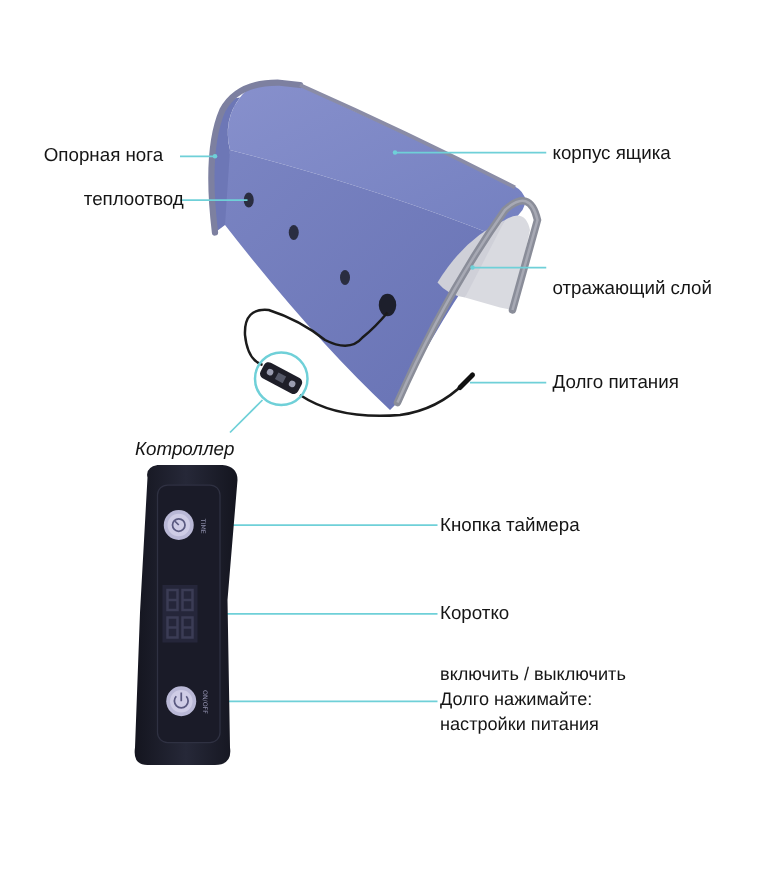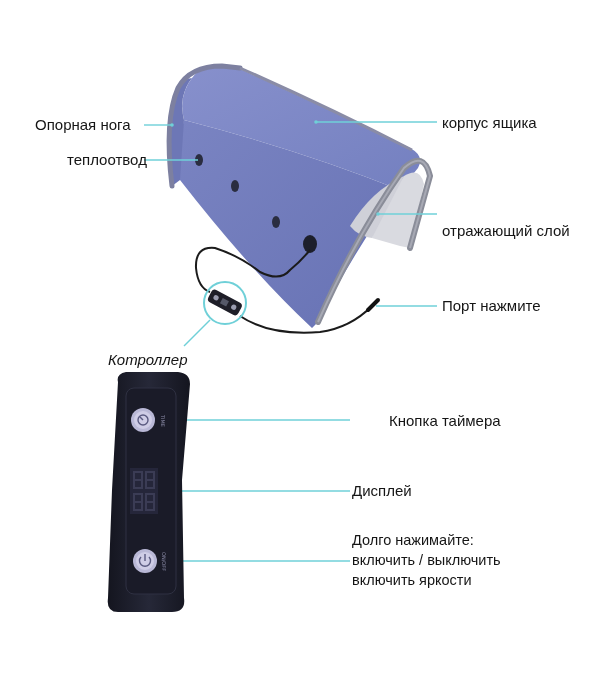--- a/index.html
+++ b/index.html
@@ -120,23 +120,23 @@
 
       <text x="161" y="415" font-size="5" fill="#8e8eaa" transform="rotate(90 161 415)" font-family="DejaVu Sans, sans-serif">TIME</text>
       <text x="162" y="552" font-size="5" fill="#8e8eaa" transform="rotate(90 162 552)" font-family="DejaVu Sans, sans-serif">ON/OFF</text>
     </g>
   </svg>
 
   <div class="label" style="left:35px; top:116px;">Опорная нога</div>
   <div class="label" style="left:67px; top:151px;">теплоотвод</div>
   <div class="label" style="left:442px; top:114px;">корпус ящика</div>
   <div class="label" style="left:442px; top:206px;margin-top:16px;">отражающий слой</div>
-  <div class="label" style="left:442px; top:297px;">Порт нажмите</div>
+  <div class="label" style="left:442px; top:297px;">Долго питания</div>
   <div class="label" style="left:108px; top:351px;font-style:italic;">Котроллер</div>
-  <div class="label" style="left:352px; top:412px;margin-left:37px;">Кнопка таймера</div>
-  <div class="label" style="left:352px; top:482px;">Дисплей</div>
+  <div class="label" style="left:352px; top:412px;">Кнопка таймера</div>
+  <div class="label" style="left:352px; top:482px;">Коротко</div>
 
   <div class="note" style="left:352px; top:530px;">
+    <div>включить / выключить</div>
     <div>Долго нажимайте:</div>
-    <div>включить / выключить</div>
-    <div>включить яркости</div>
+    <div>настройки питания</div>
   </div>
 </div>
 
 </body></html>

